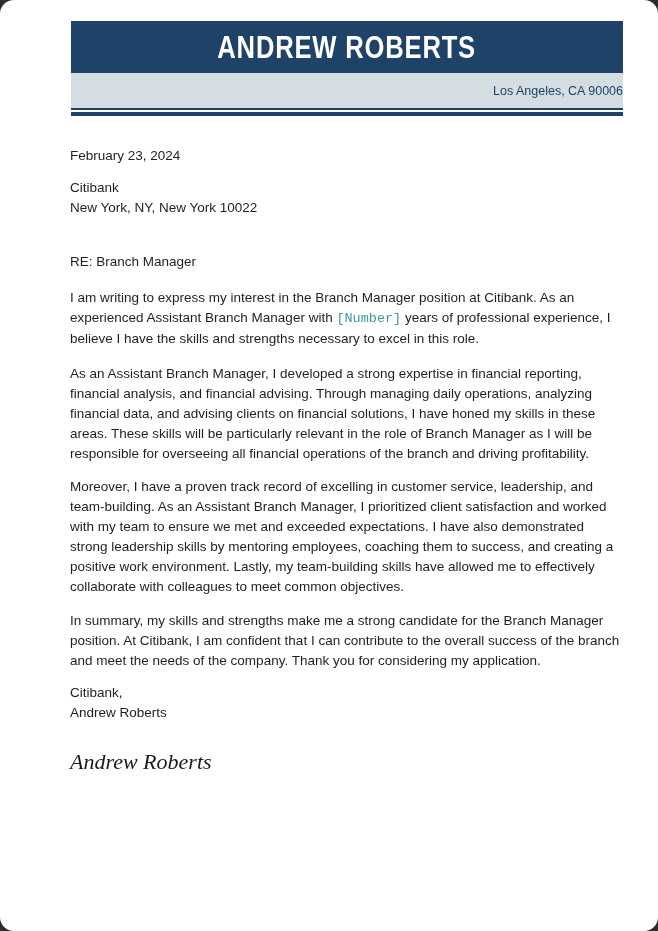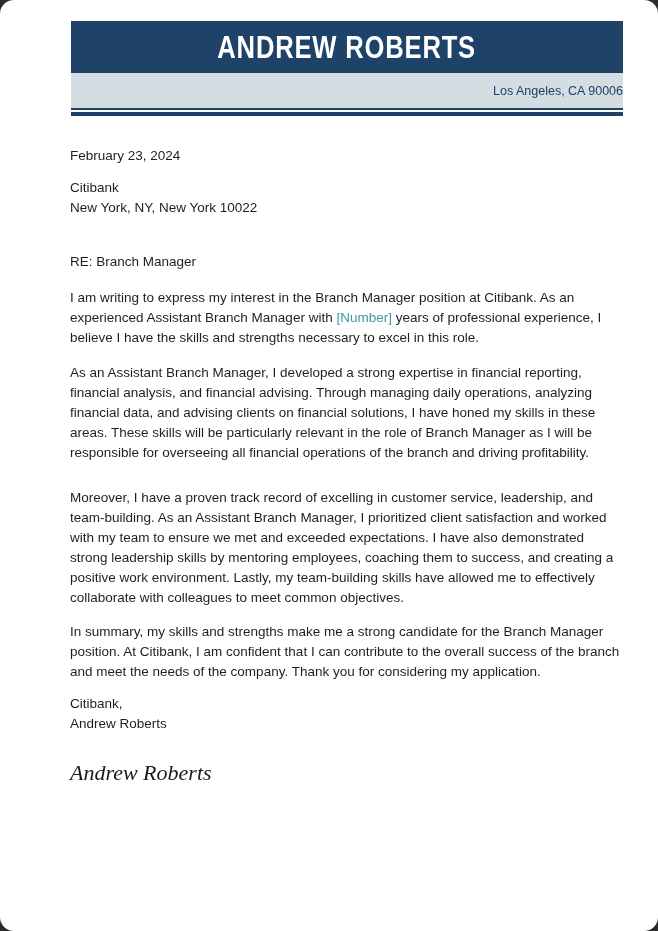--- a/index.html
+++ b/index.html
@@ -49,24 +49,24 @@
     font-size: 13.5px;
     line-height: 20px;
   }
   .blk-date { margin-top: 30px; }
   .blk-addr { margin-top: 12px; }
   .blk-re   { margin-top: 34px; }
   .blk-sal  { margin-top: 12px; }
   .para     { margin: 0; }
   .blk-p1   { margin-top: 16px; }
   .blk-p2   { margin-top: 15px; }
-  .blk-p3   { margin-top: 25px; }
+  .blk-p3   { margin-top: 13px; }
   .blk-p4   { margin-top: 14px; }
   .blk-close{ margin-top: 12px; }
-  .token { color: #3d98a6; }
+  .token { color: #3d98a6; font-family: Liberation Mono, monospace; }
   .signature {
     margin-top: 26px;
     font-family: "Liberation Serif", serif;
     font-style: italic;
     font-size: 22px;
     line-height: 26px;
     color: #1a1a1a;
   }
 </style>
 </head>

